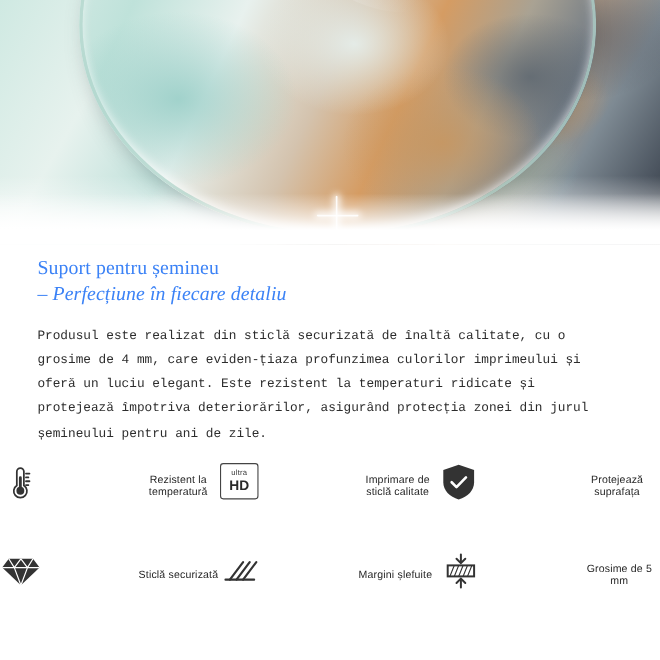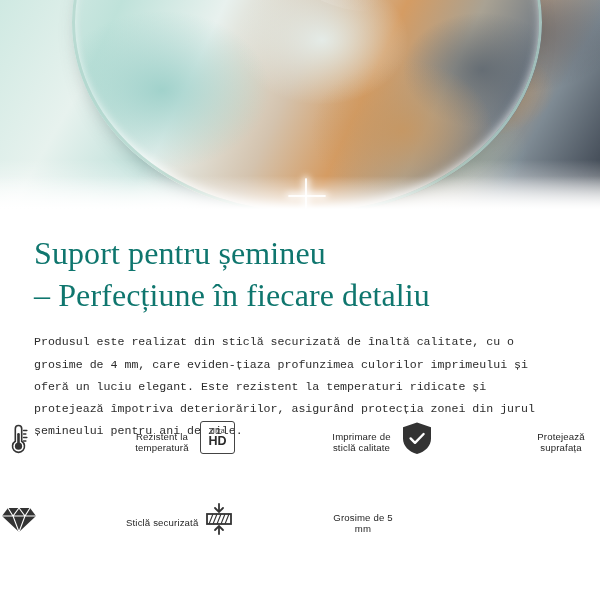--- a/index.html
+++ b/index.html
@@ -120,28 +120,29 @@
   .content {
     position: absolute;
     left: 0;
     top: 222px;
     width: 600px;
   }
   .title {
     margin: 0;
     padding: 10px 34px 0 34px;
     font-family: "Liberation Serif", serif;
-    font-size: 32px;
+    font-size: 18px;
     line-height: 1.32;
     font-weight: 400;
-    color: #0f766e;
+    color: #3b82f6;
     letter-spacing: 0.1px;
   }
   .title .line2 {
     display: block;
+    font-style: italic;
   }
   .desc {
     margin: 0;
     padding: 15px 42px 0 34px;
     font-size: 11.6px;
     line-height: 1.92;
     color: #2c2c2c;
     font-family: Liberation Mono, monospace;
   }
 
@@ -265,20 +266,33 @@
         <svg width="38" height="34" viewBox="0 0 38 34" aria-hidden="true">
           <path d="M8 6h22l6 8-17 16L2 14z" fill="#333"></path>
           <g stroke="#fff" stroke-width="1.1" fill="none">
             <path d="M8 6l5 8 6-8M30 6l-5 8-6-8M2 14h34M13 14l6 16 6-16"></path>
           </g>
         </svg>
       </div>
       <div class="feature-label">Sticlă securizată</div>
     </div>
 
+    <div class="feature">
+      <div class="feature-icon">
+        <svg width="38" height="32" viewBox="0 0 38 32" aria-hidden="true">
+          <g stroke="#333" stroke-width="2" stroke-linecap="round">
+            <path d="M9 24 21 8"></path>
+            <path d="M15 24 27 8"></path>
+            <path d="M21 24 33 8"></path>
+            <path d="M5 24h26"></path>
+          </g>
+        </svg>
+      </div>
+      <div class="feature-label">Margini șlefuite</div>
+    </div>
 
     <div class="feature">
       <div class="feature-icon">
         <svg width="38" height="36" viewBox="0 0 38 36" aria-hidden="true">
           <g stroke="#333" stroke-width="1.8" stroke-linecap="round" fill="none">
             <path d="M19 3v7"></path>
               <path d="M15 7l4 4 4-4"></path>
             <path d="M19 33v-7"></path>
               <path d="M15 29l4-4 4 4"></path>
           </g>

